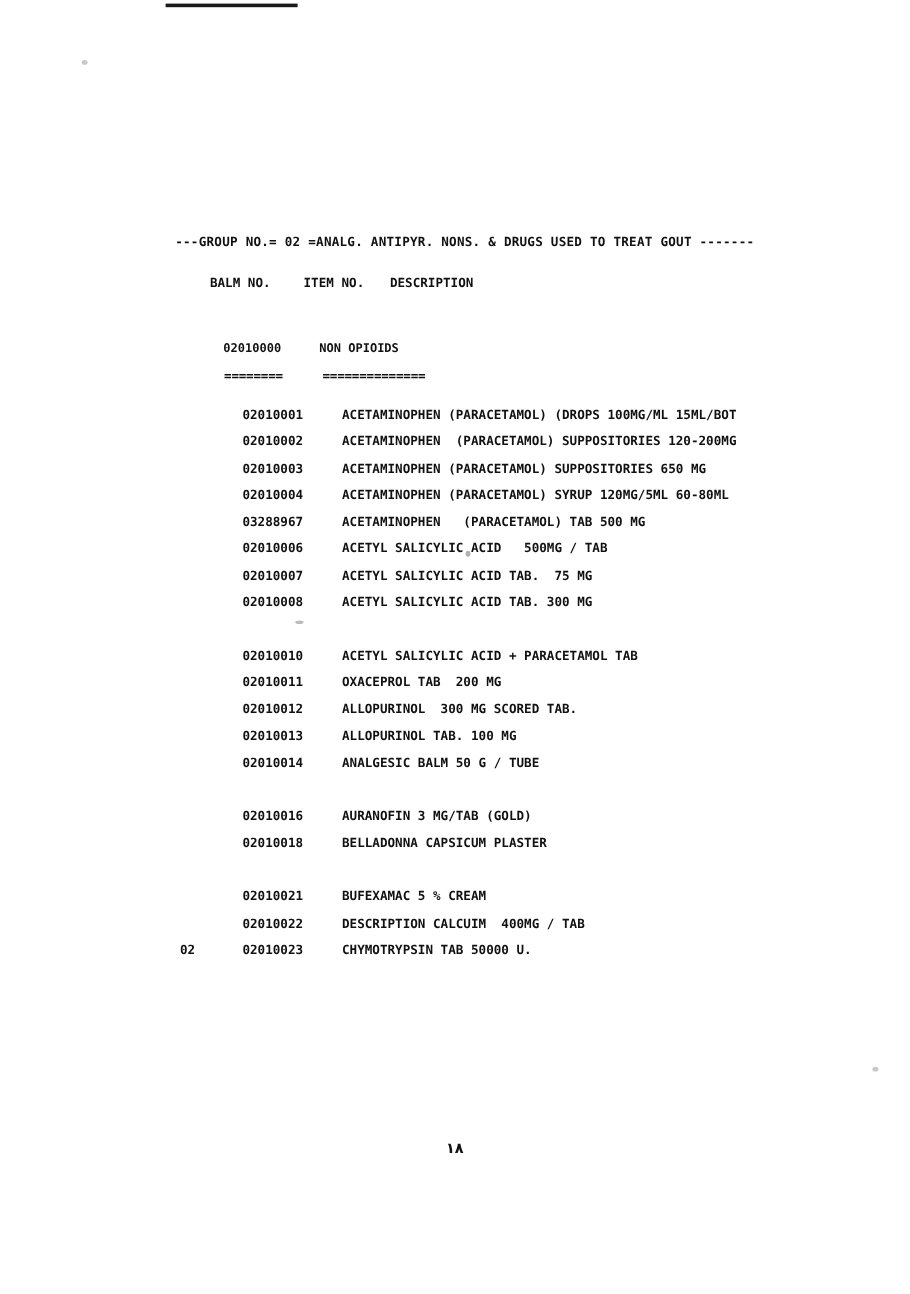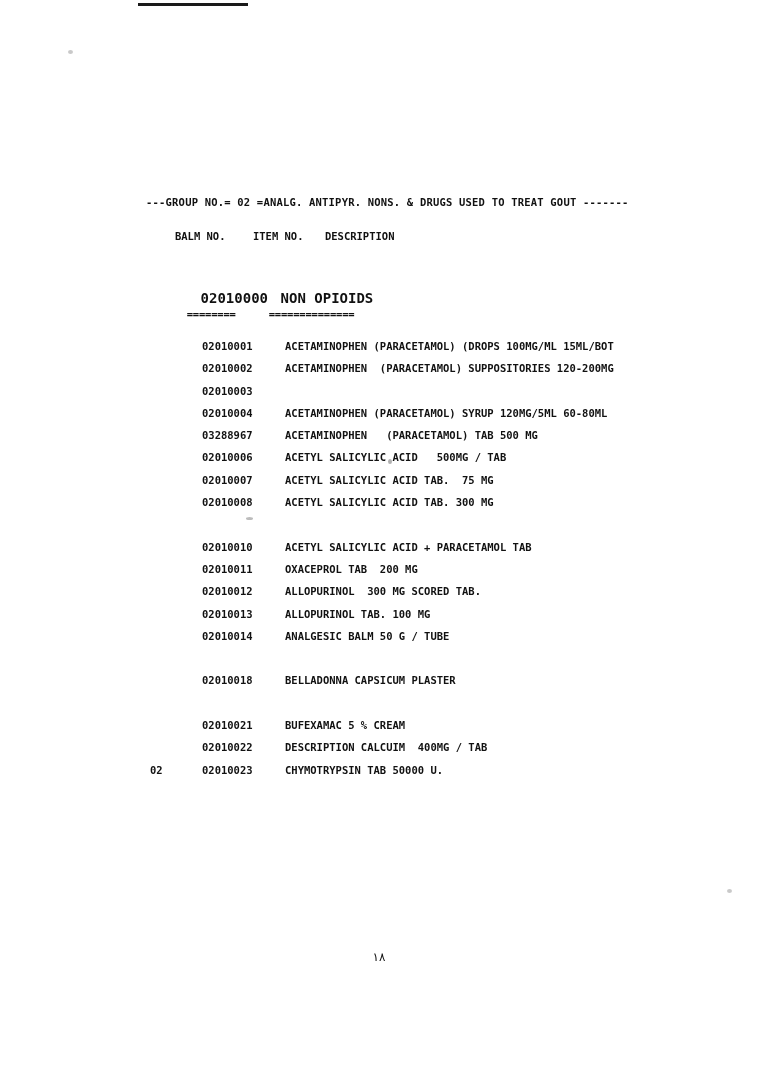--- a/index.html
+++ b/index.html
@@ -48,21 +48,21 @@
     font-weight: bold;
     white-space: pre;
   }
   .col-header span { display: inline-block; }
   .ch-group { width: 78px; }
   .ch-item  { width: 72px; }
   .section-title {
     position: absolute;
     left: 150px;
     top: 274px;
-    font-size: 14px;
+    font-size: 10px;
     font-weight: bold;
     white-space: pre;
   }
   .section-title .st-code { display: inline-block; width: 80px; }
   .section-rule {
     position: absolute;
     left: 150px;
     top: 296px;
     font-size: 10.5px;
     font-weight: bold;
@@ -102,21 +102,21 @@
     top: 0;
     text-align: right;
   }
   .page-number {
     position: absolute;
     left: 0;
     top: 950px;
     width: 758px;
     text-align: center;
     font-size: 12px;
-    font-weight: normal;
+    font-weight: bold;
     font-family: "DejaVu Sans", sans-serif;
   }
   .smudge {
     position: absolute;
     background: #c9c9c9;
     border-radius: 50%;
   }
   .smudge-a { left: 68px; top: 50px; width: 5px; height: 4px; }
   .smudge-b { left: 727px; top: 889px; width: 5px; height: 4px; }
   .smudge-c { left: 388px; top: 459px; width: 4px; height: 5px; background: #b0b0b0; }
@@ -145,31 +145,32 @@
       <span class="st-code">02010000</span><span>NON OPIOIDS</span>
     </div>
 
     <div class="section-rule">
       <span class="sr-a">========</span><span>==============</span>
     </div>
 
     <div class="rows" id="rows-container">
         <div class="row"><span class="cell-group"></span><span class="cell-item">02010001</span><span class="cell-desc">ACETAMINOPHEN (PARACETAMOL) (DROPS 100MG/ML 15ML/BOT</span></div>
         <div class="row"><span class="cell-group"></span><span class="cell-item">02010002</span><span class="cell-desc">ACETAMINOPHEN  (PARACETAMOL) SUPPOSITORIES 120-200MG</span></div>
-        <div class="row"><span class="cell-group"></span><span class="cell-item">02010003</span></div>
+        <div class="row"><span class="cell-group"></span><span class="cell-item">02010003</span><span class="cell-desc">ACETAMINOPHEN (PARACETAMOL) SUPPOSITORIES 650 MG</span></div>
         <div class="row"><span class="cell-group"></span><span class="cell-item">02010004</span><span class="cell-desc">ACETAMINOPHEN (PARACETAMOL) SYRUP 120MG/5ML 60-80ML</span></div>
         <div class="row"><span class="cell-group"></span><span class="cell-item">03288967</span><span class="cell-desc">ACETAMINOPHEN   (PARACETAMOL) TAB 500 MG</span></div>
         <div class="row"><span class="cell-group"></span><span class="cell-item">02010006</span><span class="cell-desc">ACETYL SALICYLIC ACID   500MG / TAB</span></div>
         <div class="row"><span class="cell-group"></span><span class="cell-item">02010007</span><span class="cell-desc">ACETYL SALICYLIC ACID TAB.  75 MG</span></div>
         <div class="row gap"><span class="cell-group"></span><span class="cell-item">02010008</span><span class="cell-desc">ACETYL SALICYLIC ACID TAB. 300 MG</span></div>
         <div class="row"><span class="cell-group"></span><span class="cell-item">02010010</span><span class="cell-desc">ACETYL SALICYLIC ACID + PARACETAMOL TAB</span></div>
         <div class="row"><span class="cell-group"></span><span class="cell-item">02010011</span><span class="cell-desc">OXACEPROL TAB  200 MG</span></div>
         <div class="row"><span class="cell-group"></span><span class="cell-item">02010012</span><span class="cell-desc">ALLOPURINOL  300 MG SCORED TAB.</span></div>
         <div class="row"><span class="cell-group"></span><span class="cell-item">02010013</span><span class="cell-desc">ALLOPURINOL TAB. 100 MG</span></div>
         <div class="row gap"><span class="cell-group"></span><span class="cell-item">02010014</span><span class="cell-desc">ANALGESIC BALM 50 G / TUBE</span></div>
+        <div class="row"><span class="cell-group"></span><span class="cell-item">02010016</span><span class="cell-desc">AURANOFIN 3 MG/TAB (GOLD)</span></div>
         <div class="row gap"><span class="cell-group"></span><span class="cell-item">02010018</span><span class="cell-desc">BELLADONNA CAPSICUM PLASTER</span></div>
         <div class="row"><span class="cell-group"></span><span class="cell-item">02010021</span><span class="cell-desc">BUFEXAMAC 5 % CREAM</span></div>
         <div class="row"><span class="cell-group"></span><span class="cell-item">02010022</span><span class="cell-desc">DESCRIPTION CALCUIM  400MG / TAB</span></div>
         <div class="row"><span class="cell-group">02</span><span class="cell-item">02010023</span><span class="cell-desc">CHYMOTRYPSIN TAB 50000 U.</span></div>
       </div>
 
     <div class="page-number">١٨</div>
   </div>
 </div>
 

